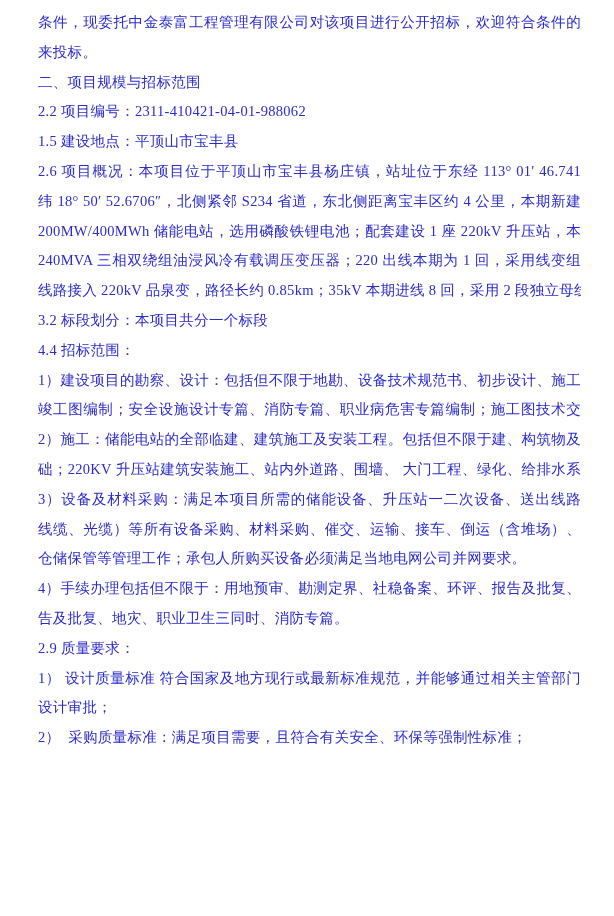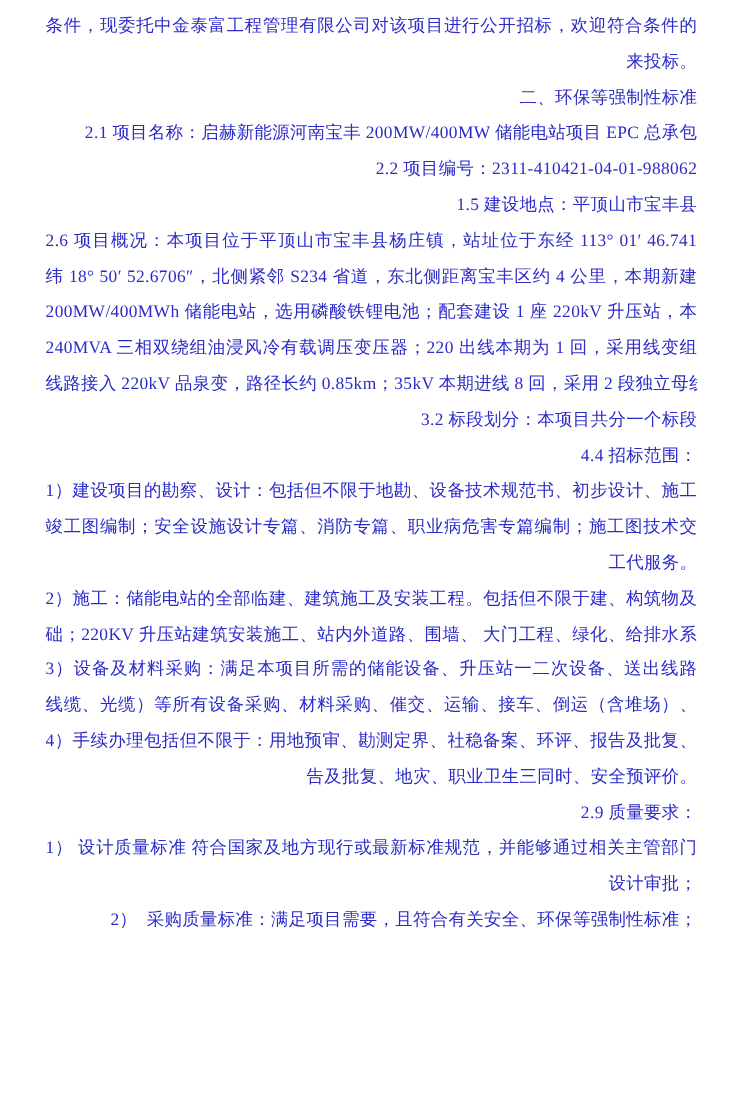--- a/index.html
+++ b/index.html
@@ -14,43 +14,39 @@
     color:#2b2bc8;
     overflow:hidden;
   }
   .paragraph{margin:0;padding:0;}
   .line{
     height:29.8px;
     line-height:29.8px;
     overflow:hidden;
     white-space:pre;
     letter-spacing:0.3px;
-    text-align:right;
   }
   .line.fill{
     white-space:normal;
     text-align:justify;
     text-align-last:justify;
     word-break:break-all;
   }
 </style>
 </head>
 <body>
 
 <div class="page" style="color: rgb(43, 43, 200); background: rgb(255, 255, 255);">
   <div id="doc">
       <div class="paragraph">
         <div class="line fill">条件，现委托中金泰富工程管理有限公司对该项目进行公开招标，欢迎符合条件的投标人前</div>
         <div class="line">来投标。</div>
       </div>
       <div class="paragraph">
-        <div class="line">二、环保等强制性标准</div>
-      </div>
-      <div class="paragraph">
-        <div class="line">2.1 项目名称：启赫新能源河南宝丰 200MW/400MW 储能电站项目 EPC 总承包</div>
+        <div class="line">二、项目规模与招标范围</div>
       </div>
       <div class="paragraph">
         <div class="line">2.2 项目编号：2311-410421-04-01-988062</div>
       </div>
       <div class="paragraph">
         <div class="line">1.5 建设地点：平顶山市宝丰县</div>
       </div>
       <div class="paragraph">
         <div class="line fill">2.6 项目概况：本项目位于平顶山市宝丰县杨庄镇，站址位于东经 113° 01′ 46.7416″，北</div>
         <div class="line fill">纬 18° 50′ 52.6706″，北侧紧邻 S234 省道，东北侧距离宝丰区约 4 公里，本期新建</div>
@@ -60,33 +56,33 @@
       </div>
       <div class="paragraph">
         <div class="line">3.2 标段划分：本项目共分一个标段</div>
       </div>
       <div class="paragraph">
         <div class="line">4.4 招标范围：</div>
       </div>
       <div class="paragraph">
         <div class="line fill">1）建设项目的勘察、设计：包括但不限于地勘、设备技术规范书、初步设计、施工图设计、</div>
         <div class="line fill">竣工图编制；安全设施设计专篇、消防专篇、职业病危害专篇编制；施工图技术交底、现场</div>
-        <div class="line">工代服务。</div>
       </div>
       <div class="paragraph">
         <div class="line fill">2）施工：储能电站的全部临建、建筑施工及安装工程。包括但不限于建、构筑物及设备基</div>
         <div class="line fill">础；220KV 升压站建筑安装施工、站内外道路、围墙、 大门工程、绿化、给排水系统及所有</div>
       </div>
       <div class="paragraph">
         <div class="line fill">3）设备及材料采购：满足本项目所需的储能设备、升压站一二次设备、送出线路（含塔材、</div>
         <div class="line fill">线缆、光缆）等所有设备采购、材料采购、催交、运输、接车、倒运（含堆场）、接货验收、</div>
+        <div class="line">仓储保管等管理工作；承包人所购买设备必须满足当地电网公司并网要求。</div>
       </div>
       <div class="paragraph">
         <div class="line fill">4）手续办理包括但不限于：用地预审、勘测定界、社稳备案、环评、报告及批复、水保报</div>
-        <div class="line">告及批复、地灾、职业卫生三同时、安全预评价。</div>
+        <div class="line">告及批复、地灾、职业卫生三同时、消防专篇。</div>
       </div>
       <div class="paragraph">
         <div class="line">2.9 质量要求：</div>
       </div>
       <div class="paragraph">
         <div class="line fill">1）  设计质量标准 符合国家及地方现行或最新标准规范，并能够通过相关主管部门审查及</div>
         <div class="line">设计审批；</div>
       </div>
       <div class="paragraph">
         <div class="line">2）  采购质量标准：满足项目需要，且符合有关安全、环保等强制性标准；</div>

